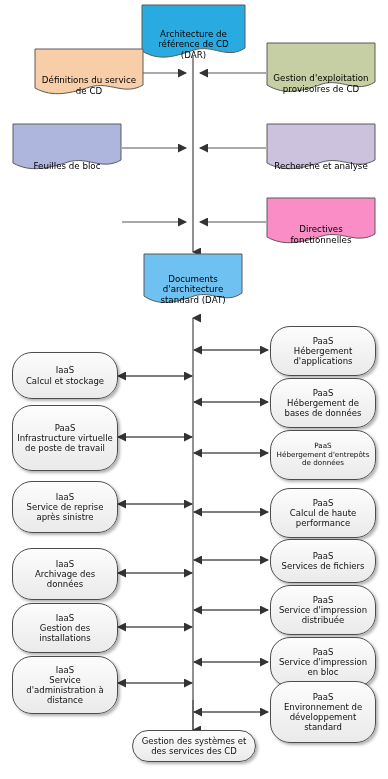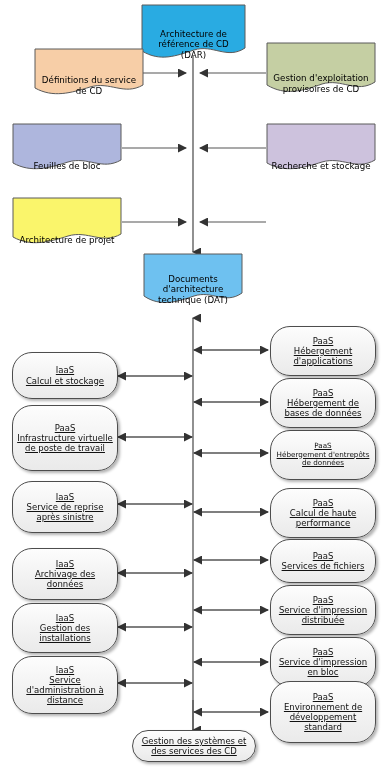--- a/index.html
+++ b/index.html
@@ -63,21 +63,20 @@
     background: linear-gradient(to bottom, #fdfdfd 0%, #f4f4f4 45%, #eaeaea 100%);
     box-shadow: 2px 2px 3px rgba(0,0,0,0.30);
     display: flex;
     align-items: center;
     justify-content: center;
     text-align: center;
     line-height: 1.2;
     font-size: 8.5px;
     color: #111;
     z-index: 3;
-    text-decoration: underline;
   }
   .pill span { display: block; width: 100%; padding: 0 4px; }
   .pill.small { font-size: 7.2px; }
 
   .doc-text-11 { font-size: 8.7px; }
   .doc-text-dar { font-size: 8.7px; }
 </style>
 </head>
 <body>
 
@@ -156,47 +155,47 @@
     <div class="doc-label doc-text-11">Définitions du service de CD</div>
   </div>
 
   <div class="doc" style="left:12px; top:123px; width:110px; height:48px;">
     <svg class="doc-bg" viewBox="0 0 110 48" preserveAspectRatio="none" xmlns="http://www.w3.org/2000/svg">
       <path d="M1,1 H109 V37 C90,48 76,33 56,39 C37,45 19,50 1,40 Z" fill="#AEB6DD" stroke="#5a5a5a" stroke-width="1"></path>
     </svg>
     <div class="doc-label doc-text-11">Feuilles de bloc</div>
   </div>
 
-  <div class="doc" style="left:12px; top:197px; width:110px; height:48px;">
-    <svg class="doc-bg" viewBox="0 0 110 48" preserveAspectRatio="none" xmlns="http://www.w3.org/2000/svg">
-      <path d="M1,1 H109 V37 C90,48 76,33 56,39 C37,45 19,50 1,40 Z" fill="#FAF56B" stroke="#5a5a5a" stroke-width="1"></path>
-    </svg>
-    <div class="doc-label doc-text-11">Architecture de projet</div>
-  </div>
 
   <div class="doc" style="left:266px; top:42px; width:110px; height:52px;">
     <svg class="doc-bg" viewBox="0 0 110 52" preserveAspectRatio="none" xmlns="http://www.w3.org/2000/svg">
       <path d="M1,1 H109 V40 C90,52 76,36 56,42 C37,49 19,54 1,43 Z" fill="#C5CFA3" stroke="#5a5a5a" stroke-width="1"></path>
     </svg>
     <div class="doc-label doc-text-11">Gestion d'exploitation provisoires de CD</div>
   </div>
 
   <div class="doc" style="left:266px; top:123px; width:110px; height:48px;">
     <svg class="doc-bg" viewBox="0 0 110 48" preserveAspectRatio="none" xmlns="http://www.w3.org/2000/svg">
       <path d="M1,1 H109 V37 C90,48 76,33 56,39 C37,45 19,50 1,40 Z" fill="#CDC2DD" stroke="#5a5a5a" stroke-width="1"></path>
     </svg>
-    <div class="doc-label doc-text-11">Recherche et stockage</div>
-  </div>
-
+    <div class="doc-label doc-text-11">Recherche et analyse</div>
+  </div>
+
+  <div class="doc" style="left:266px; top:197px; width:110px; height:48px;">
+    <svg class="doc-bg" viewBox="0 0 110 48" preserveAspectRatio="none" xmlns="http://www.w3.org/2000/svg">
+      <path d="M1,1 H109 V37 C90,48 76,33 56,39 C37,45 19,50 1,40 Z" fill="#FA8CC6" stroke="#5a5a5a" stroke-width="1"></path>
+    </svg>
+    <div class="doc-label doc-text-11">Directives fonctionnelles</div>
+  </div>
 
   <div class="doc" style="left:143px; top:253px; width:100px; height:52px;">
     <svg class="doc-bg" viewBox="0 0 100 52" preserveAspectRatio="none" xmlns="http://www.w3.org/2000/svg">
       <path d="M1,1 H99 V40 C82,52 69,37 51,43 C34,49 17,54 1,43 Z" fill="#6EC1F0" stroke="#5a5a5a" stroke-width="1"></path>
     </svg>
-    <div class="doc-label doc-text-11">Documents d'architecture technique (DAT)</div>
+    <div class="doc-label doc-text-11">Documents d'architecture standard (DAT)</div>
   </div>
 
   <div class="pill" style="left:12px; top:352px; width:106px; height:47px;">
     <span>IaaS<br>Calcul et stockage</span>
   </div>
   <div class="pill" style="left:12px; top:405px; width:106px; height:66px;">
     <span>PaaS<br>Infrastructure virtuelle de poste de travail</span>
   </div>
   <div class="pill" style="left:12px; top:481px; width:106px; height:52px;">
     <span>IaaS<br>Service de reprise après sinistre</span>

